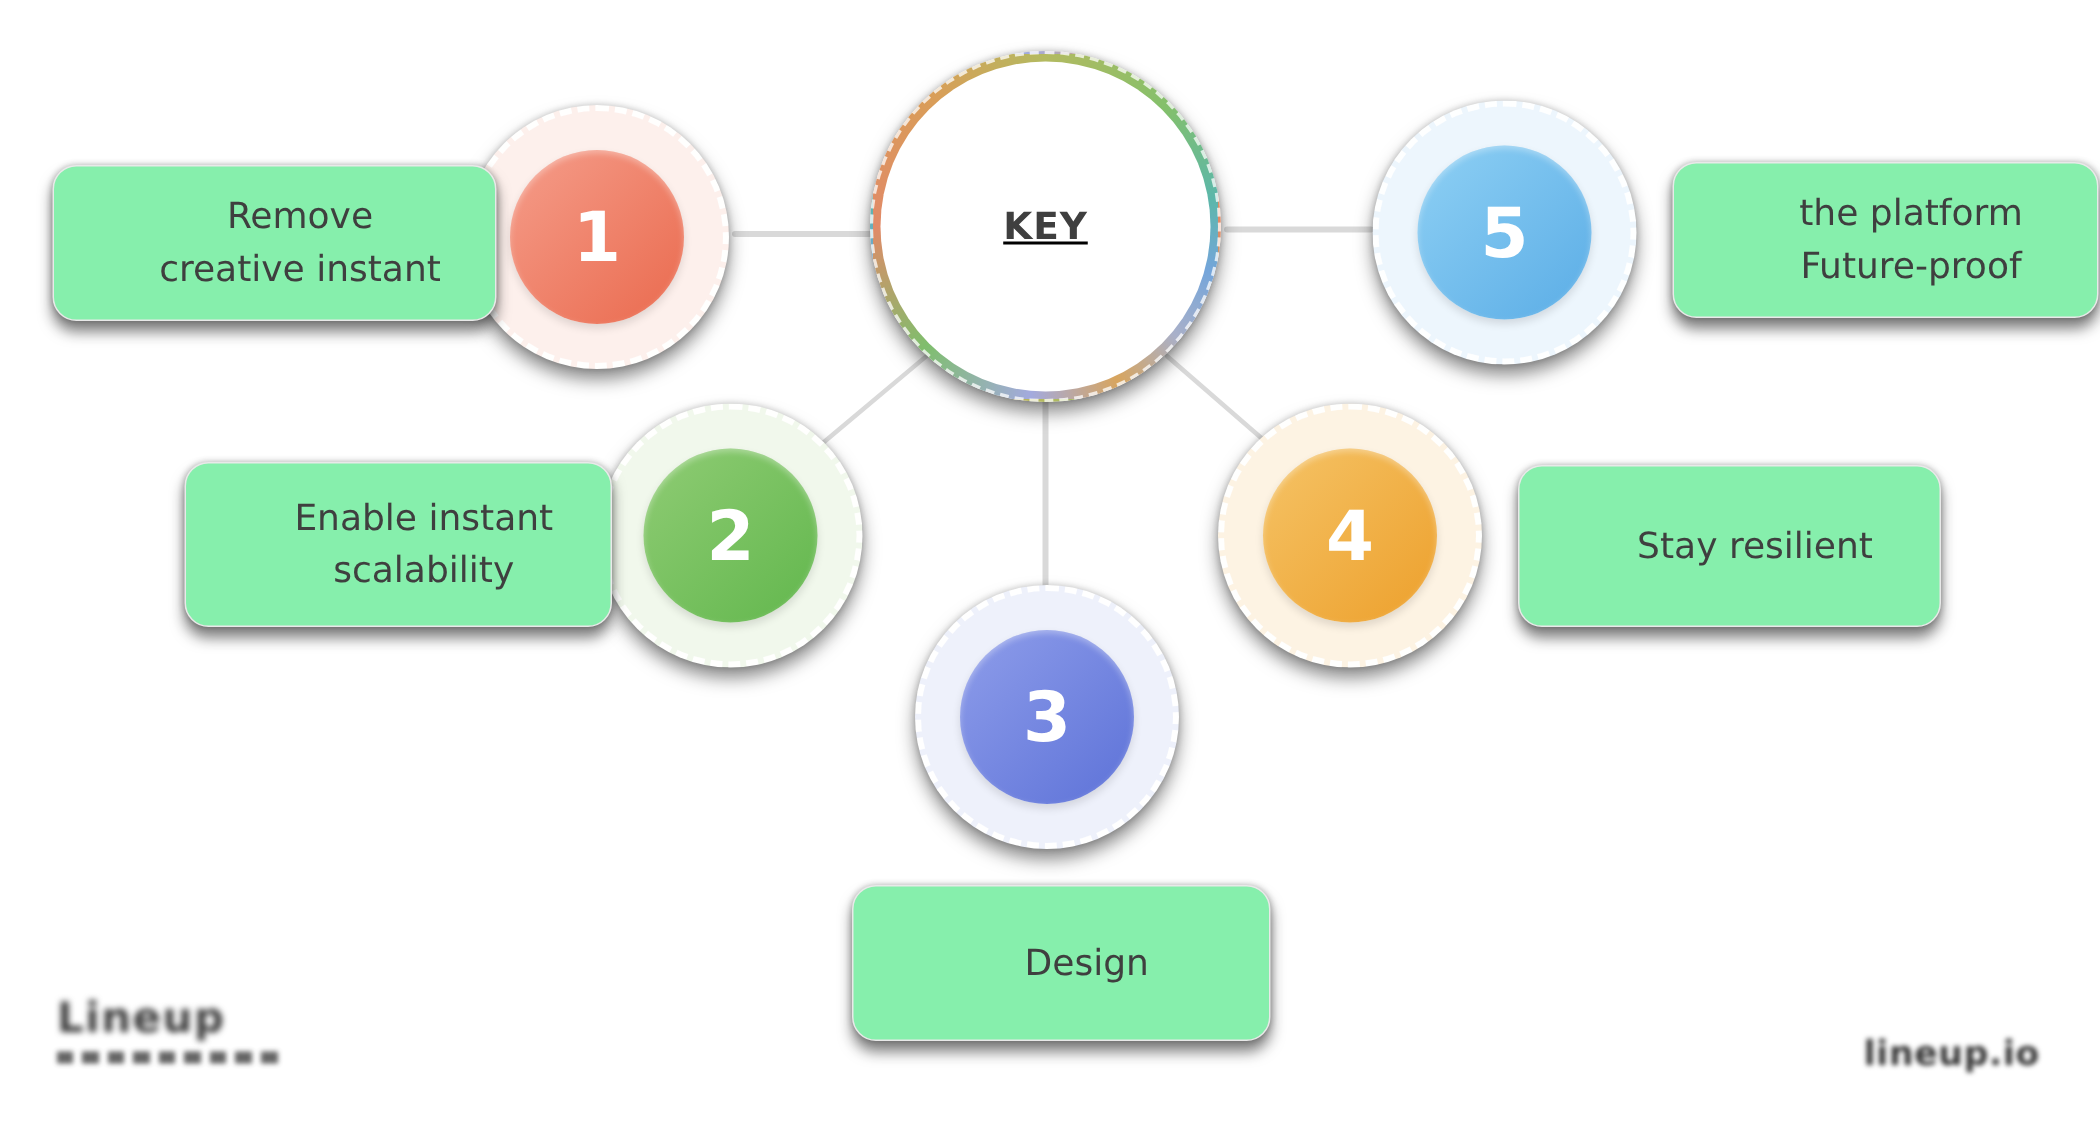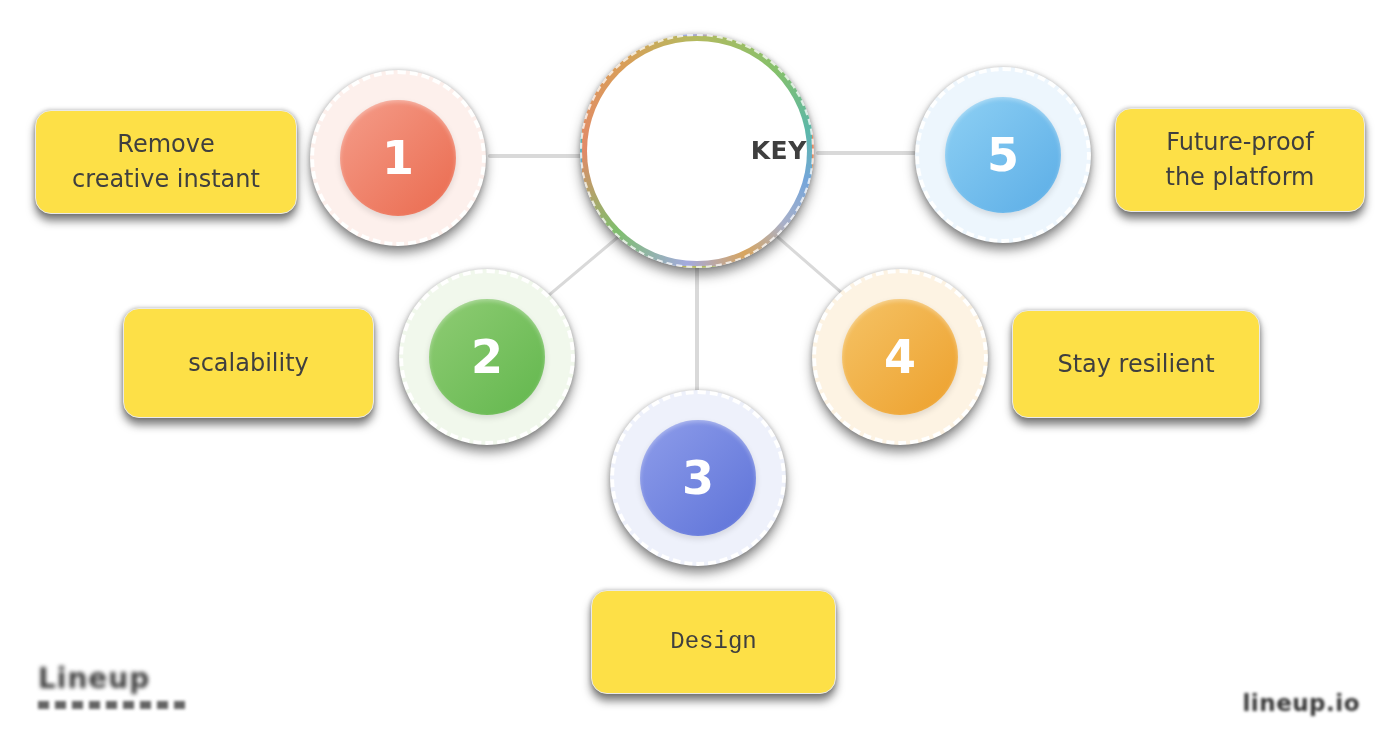--- a/index.html
+++ b/index.html
@@ -16,21 +16,21 @@
 
   
   .central{
     position:absolute;left:580px;top:34px;width:234px;height:234px;border-radius:50%;
     box-sizing:border-box;border:2px dashed rgba(255,255,255,.75);
     display:flex;align-items:center;justify-content:center;z-index:3;
     box-shadow:0 7px 12px rgba(25,25,25,.5), 0 0 4px rgba(25,25,25,.25);
   }
   .central-inner{
     width:220px;height:220px;border-radius:50%;background:#ffffff;
-    display:flex;flex-direction:column;align-items:flex-end;justify-content:center;
+    display:flex;flex-direction:column;align-items:center;justify-content:center;text-decoration:underline;
   }
   .central-title{
     font-size:25px;font-weight:bold;color:#3f3f3f;letter-spacing:.6px;
     line-height:1.55;text-align:center;
   }
 
   
   .node{
     position:absolute;width:176px;height:176px;border-radius:50%;box-sizing:border-box;
     background:var(--tint,#f5f5f5);border:4px dashed rgba(255,255,255,.95);
@@ -40,32 +40,32 @@
   .bubble{
     width:116px;height:116px;border-radius:50%;
     background:linear-gradient(135deg,var(--from,#ccc),var(--to,#999));
     display:flex;align-items:center;justify-content:center;
     box-shadow:inset 0 2px 4px rgba(255,255,255,.35), 0 3px 6px rgba(0,0,0,.12);
   }
   .bubble .num{color:#ffffff;font-size:46px;font-weight:bold;line-height:1;}
 
   
   .label-box{
-    position:absolute;background:#fde047;border:1px solid #e9e9e9;border-radius:16px;
+    position:absolute;background:#86efac;border:1px solid #e9e9e9;border-radius:16px;
     display:flex;flex-direction:column;align-items:center;justify-content:center;z-index:3;
     box-shadow:0 7px 9px rgba(25,25,25,.55), 0 0 4px rgba(25,25,25,.3);
-    color:#3f3f3f;font-size:24px;line-height:1.45;text-align:center;
+    color:#3f3f3f;font-size:24px;line-height:1.45;text-align:center;padding-left:34px;
   }
 
   .n1{left:310px;top:70px;}  .n2{left:399px;top:269px;}  .n3{left:610px;top:390px;}
   .n4{left:812px;top:269px;} .n5{left:915px;top:67px;}
 
   .b1{left:35px;top:110px;width:260px;height:102px;}
   .b2{left:123px;top:308px;width:249px;height:108px;}
-  .b3{left:591px;top:590px;width:243px;height:102px;font-family:Liberation Mono, monospace;}
+  .b3{left:568px;top:590px;width:243px;height:102px;}
   .b4{left:1012px;top:310px;width:246px;height:106px;}
   .b5{left:1115px;top:108px;width:248px;height:102px;}
 
   
   .wm-left{position:absolute;left:38px;top:662px;z-index:2;}
   .wm-left .wm-logo{
     font-size:28px;font-weight:bold;color:#3c3c3c;filter:blur(2px);letter-spacing:1px;
   }
   .wm-left .wm-tagline{
     margin-top:6px;width:152px;height:8px;filter:blur(1.6px);opacity:.85;
@@ -119,31 +119,32 @@
     <div class="bubble">
       <span class="num">5</span>
     </div>
   </div>
 
   <div class="label-box b1">
     <div>Remove</div>
     <div>creative instant</div>
   </div>
   <div class="label-box b2">
+    <div>Enable instant</div>
     <div>scalability</div>
   </div>
   <div class="label-box b3">
     <div>Design</div>
   </div>
   <div class="label-box b4">
     <div>Stay resilient</div>
   </div>
   <div class="label-box b5">
+    <div>the platform</div>
     <div>Future-proof</div>
-    <div>the platform</div>
   </div>
 
   <div class="wm-left">
     <div class="wm-logo">Lineup</div>
     <div class="wm-tagline"></div>
   </div>
   <div class="wm-right">lineup.io</div>
 
 </div>
 

